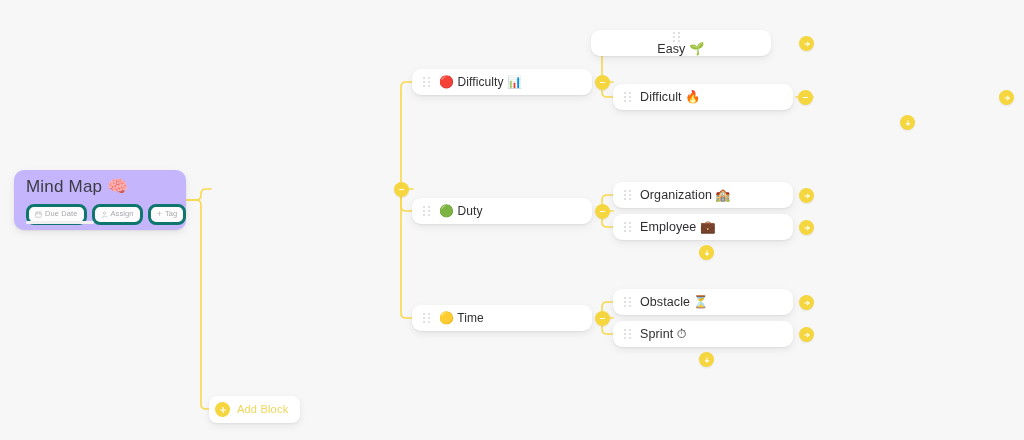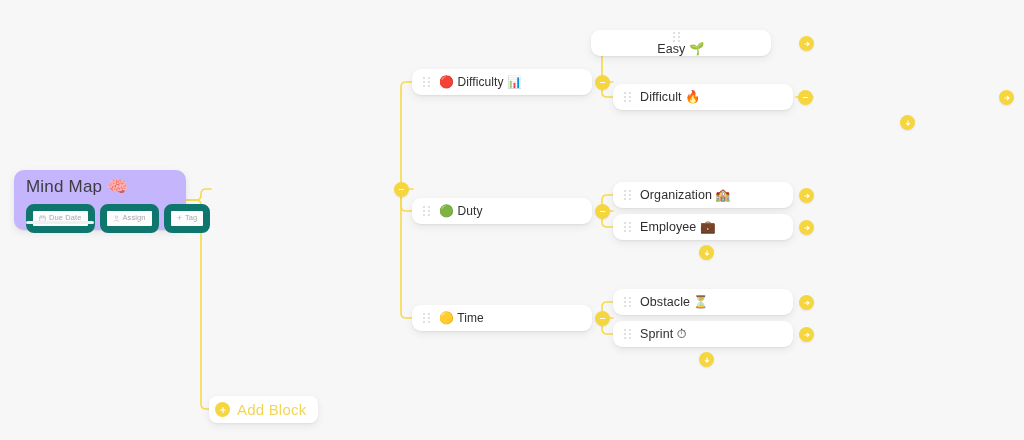--- a/index.html
+++ b/index.html
@@ -113,21 +113,21 @@
     margin-top: 7px;
     display: flex;
     gap: 5px;
   }
   .chip {
     display: flex;
     align-items: center;
     gap: 3px;
     height: 15px;
     padding: 0 6px;
-    border: 7px solid #0f766e;
+    border: 3px solid #0f766e;
     border-radius: 8px;
     background: #fdfdfd;
     font-size: 7.5px;
     color: #a9a9ad;
     letter-spacing: 0.1px;
     line-height: 1;
     white-space: nowrap;
   }
   .chip svg { display: block; }
   .chip .plus-glyph {
@@ -180,21 +180,21 @@
     width: 15px;
     height: 15px;
     border-radius: 50%;
     background: #f5d63f;
     display: flex;
     align-items: center;
     justify-content: center;
     flex: 0 0 auto;
   }
   #add-block-label {
-    font-size: 15px;
+    font-size: 11px;
     color: #f0d658;
     letter-spacing: 0.2px;
     line-height: 1;
   }
 </style>
 </head>
 <body>
 
 <div id="canvas">
 

